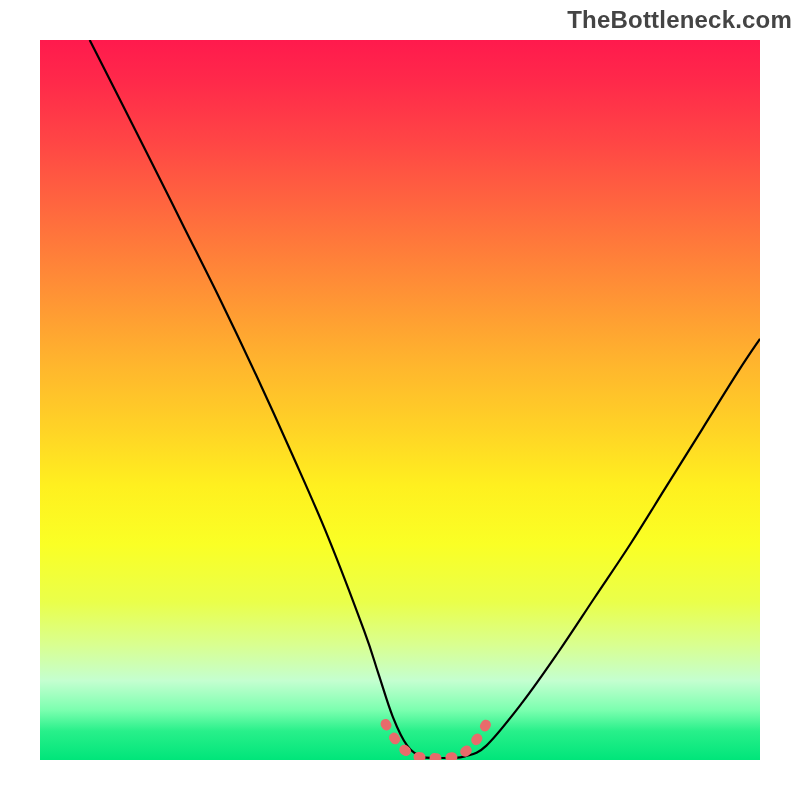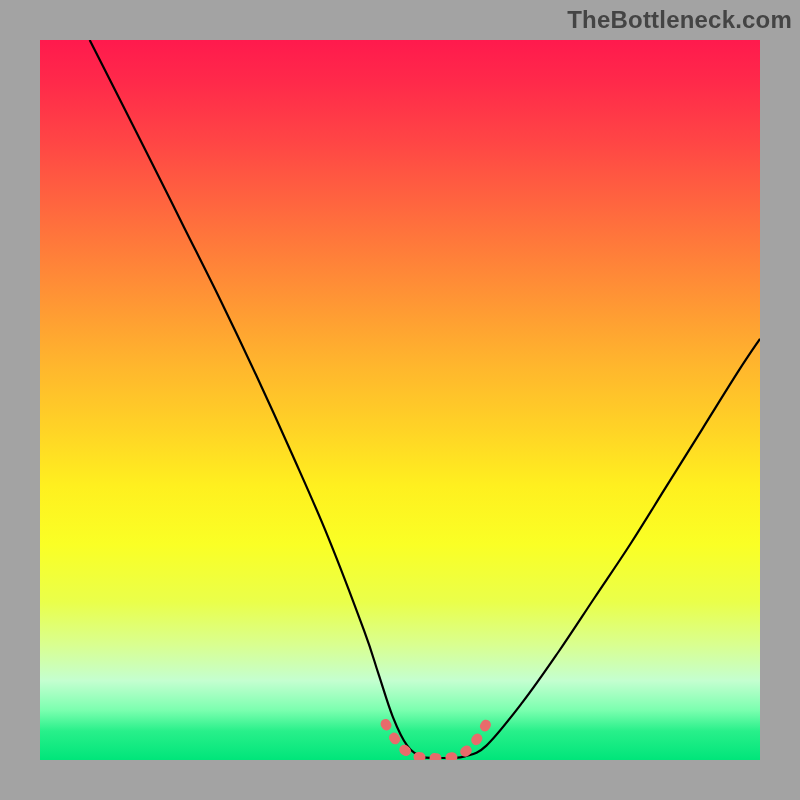--- a/index.html
+++ b/index.html
@@ -1,21 +1,21 @@
 <!DOCTYPE html>
 <html><head>
 <meta charset="utf-8">
 <style>
   * { margin: 0; padding: 0; box-sizing: border-box; }
   html, body { width: 800px; height: 800px; overflow: hidden; background: #000; }
   .frame {
     position: relative;
     width: 800px;
     height: 800px;
-    background: #a3a3a3;
+    background: #ffffff;
   }
   .plot-area {
     position: absolute;
     left: 40px;
     top: 40px;
     width: 720px;
     height: 720px;
     background: linear-gradient(to bottom,
       #ff1a4d 0%,
       #ff2a4a 6%,

